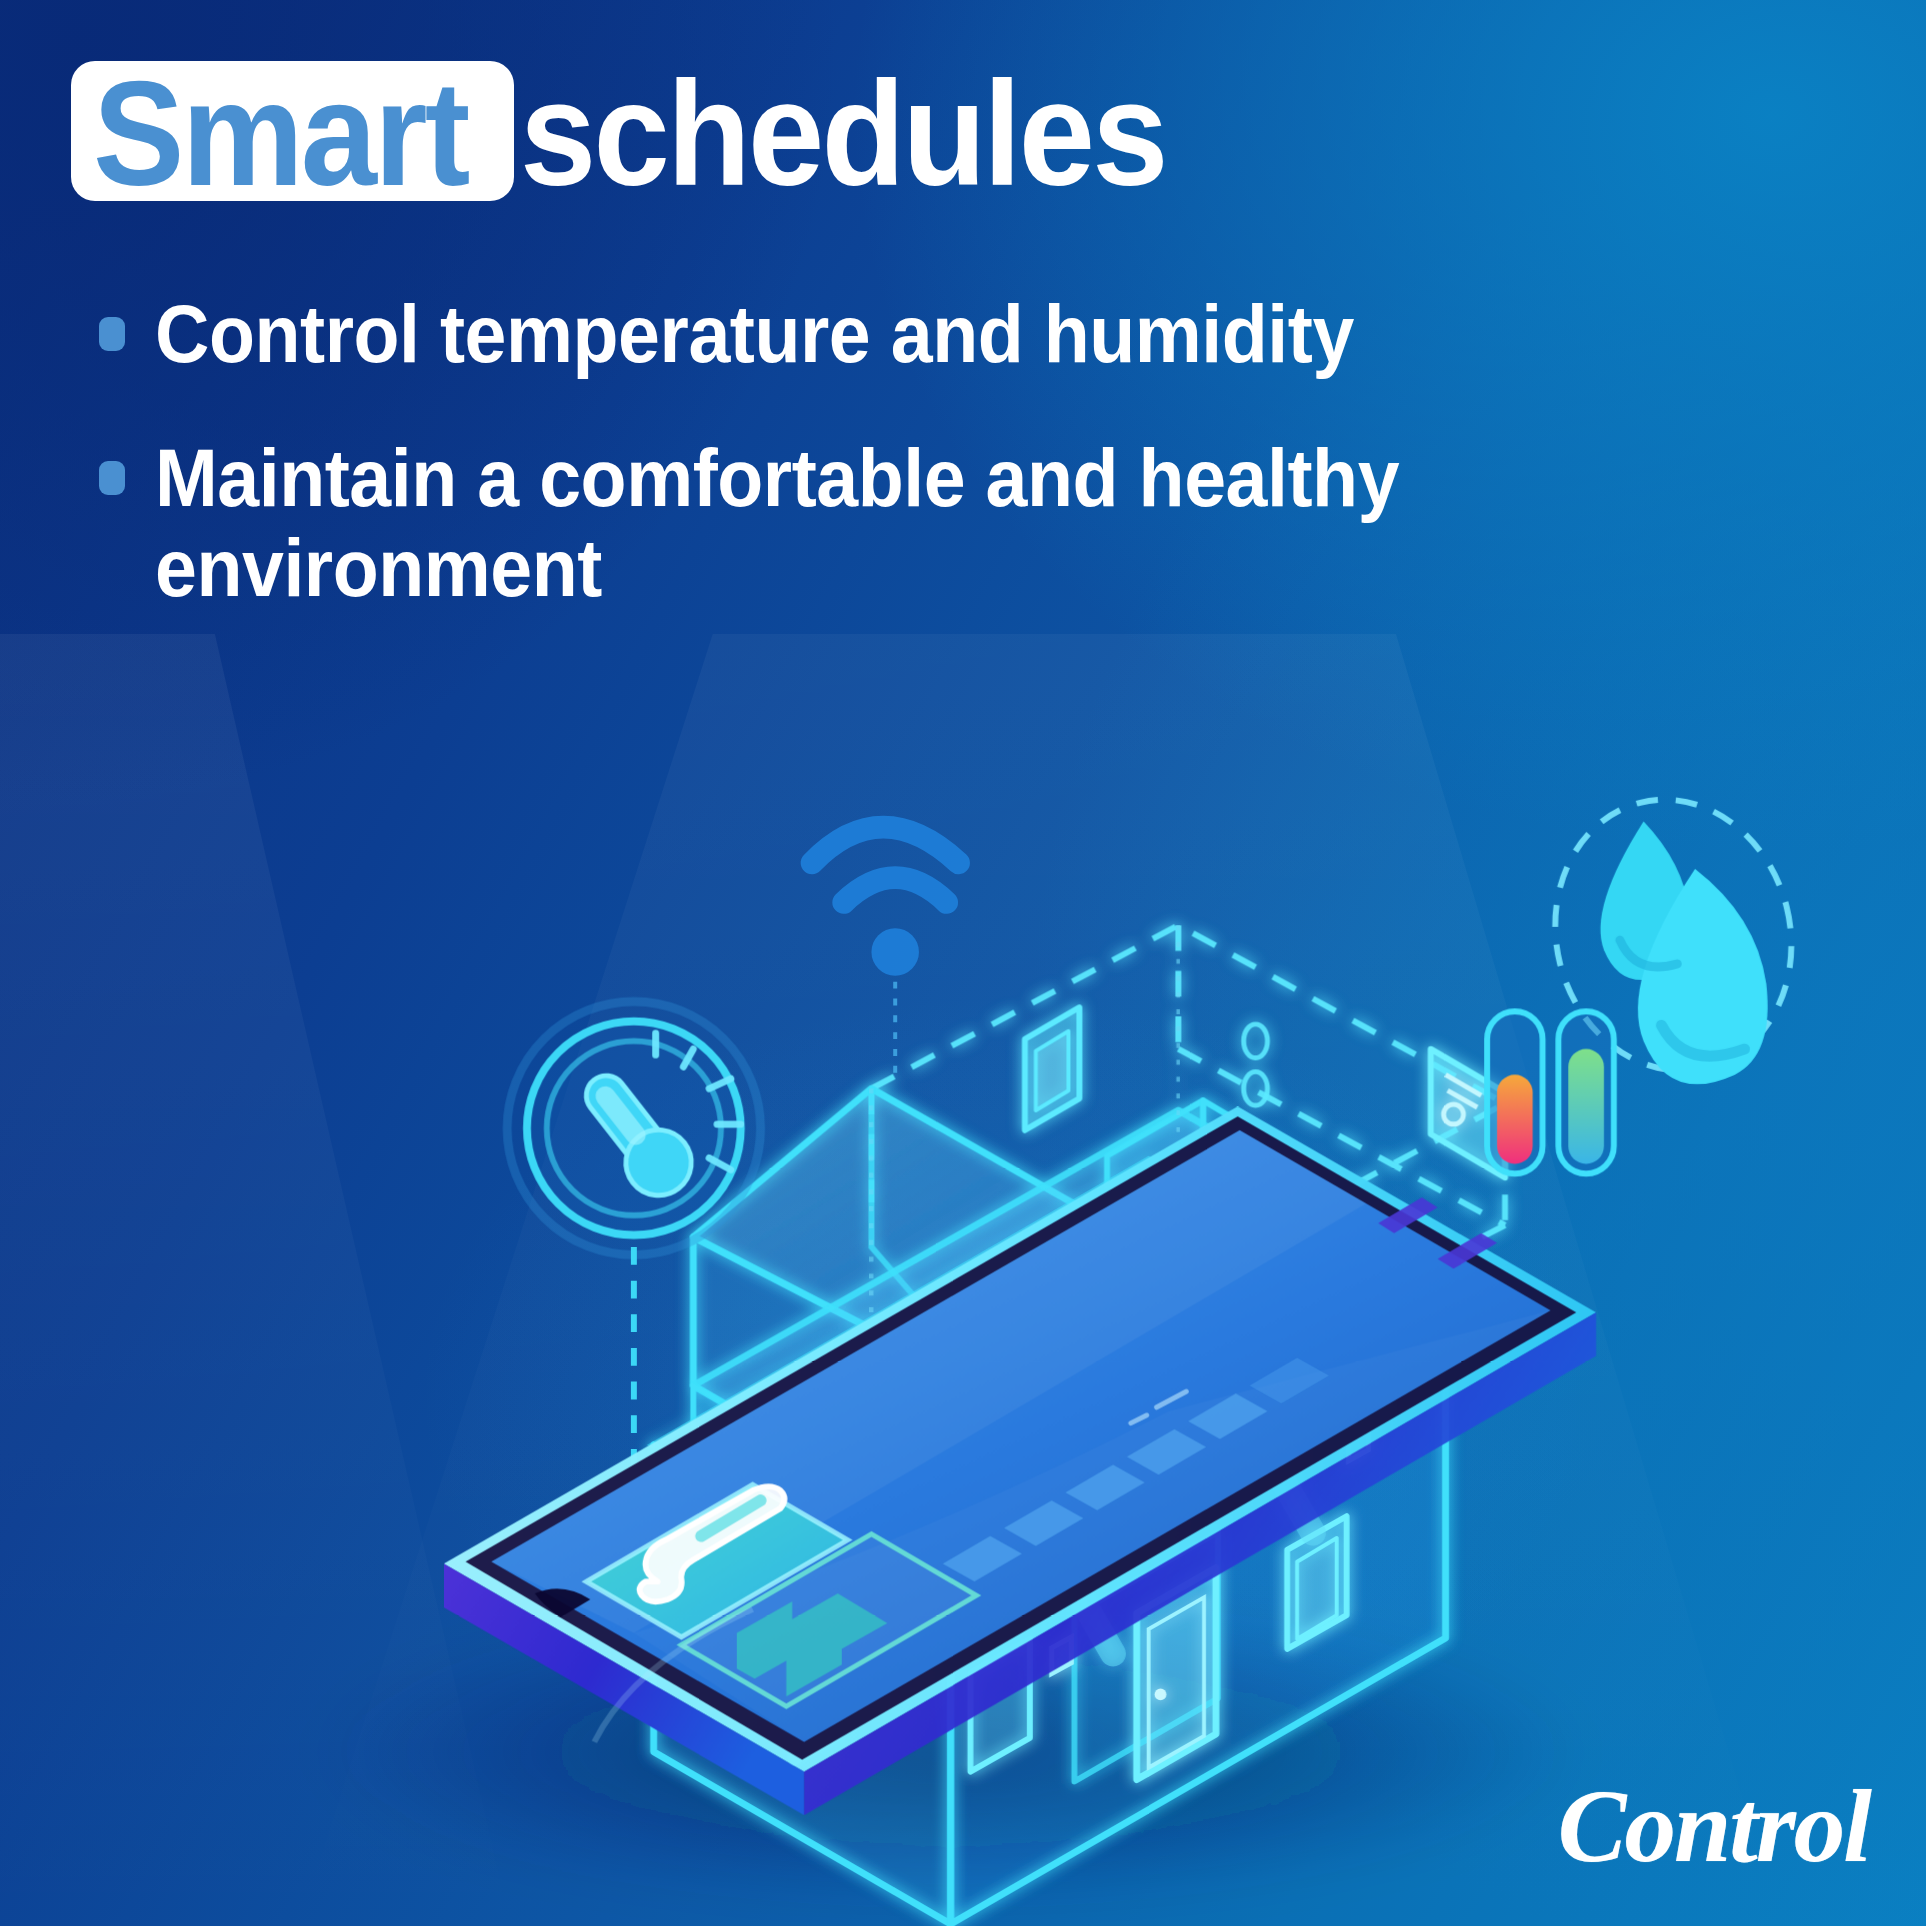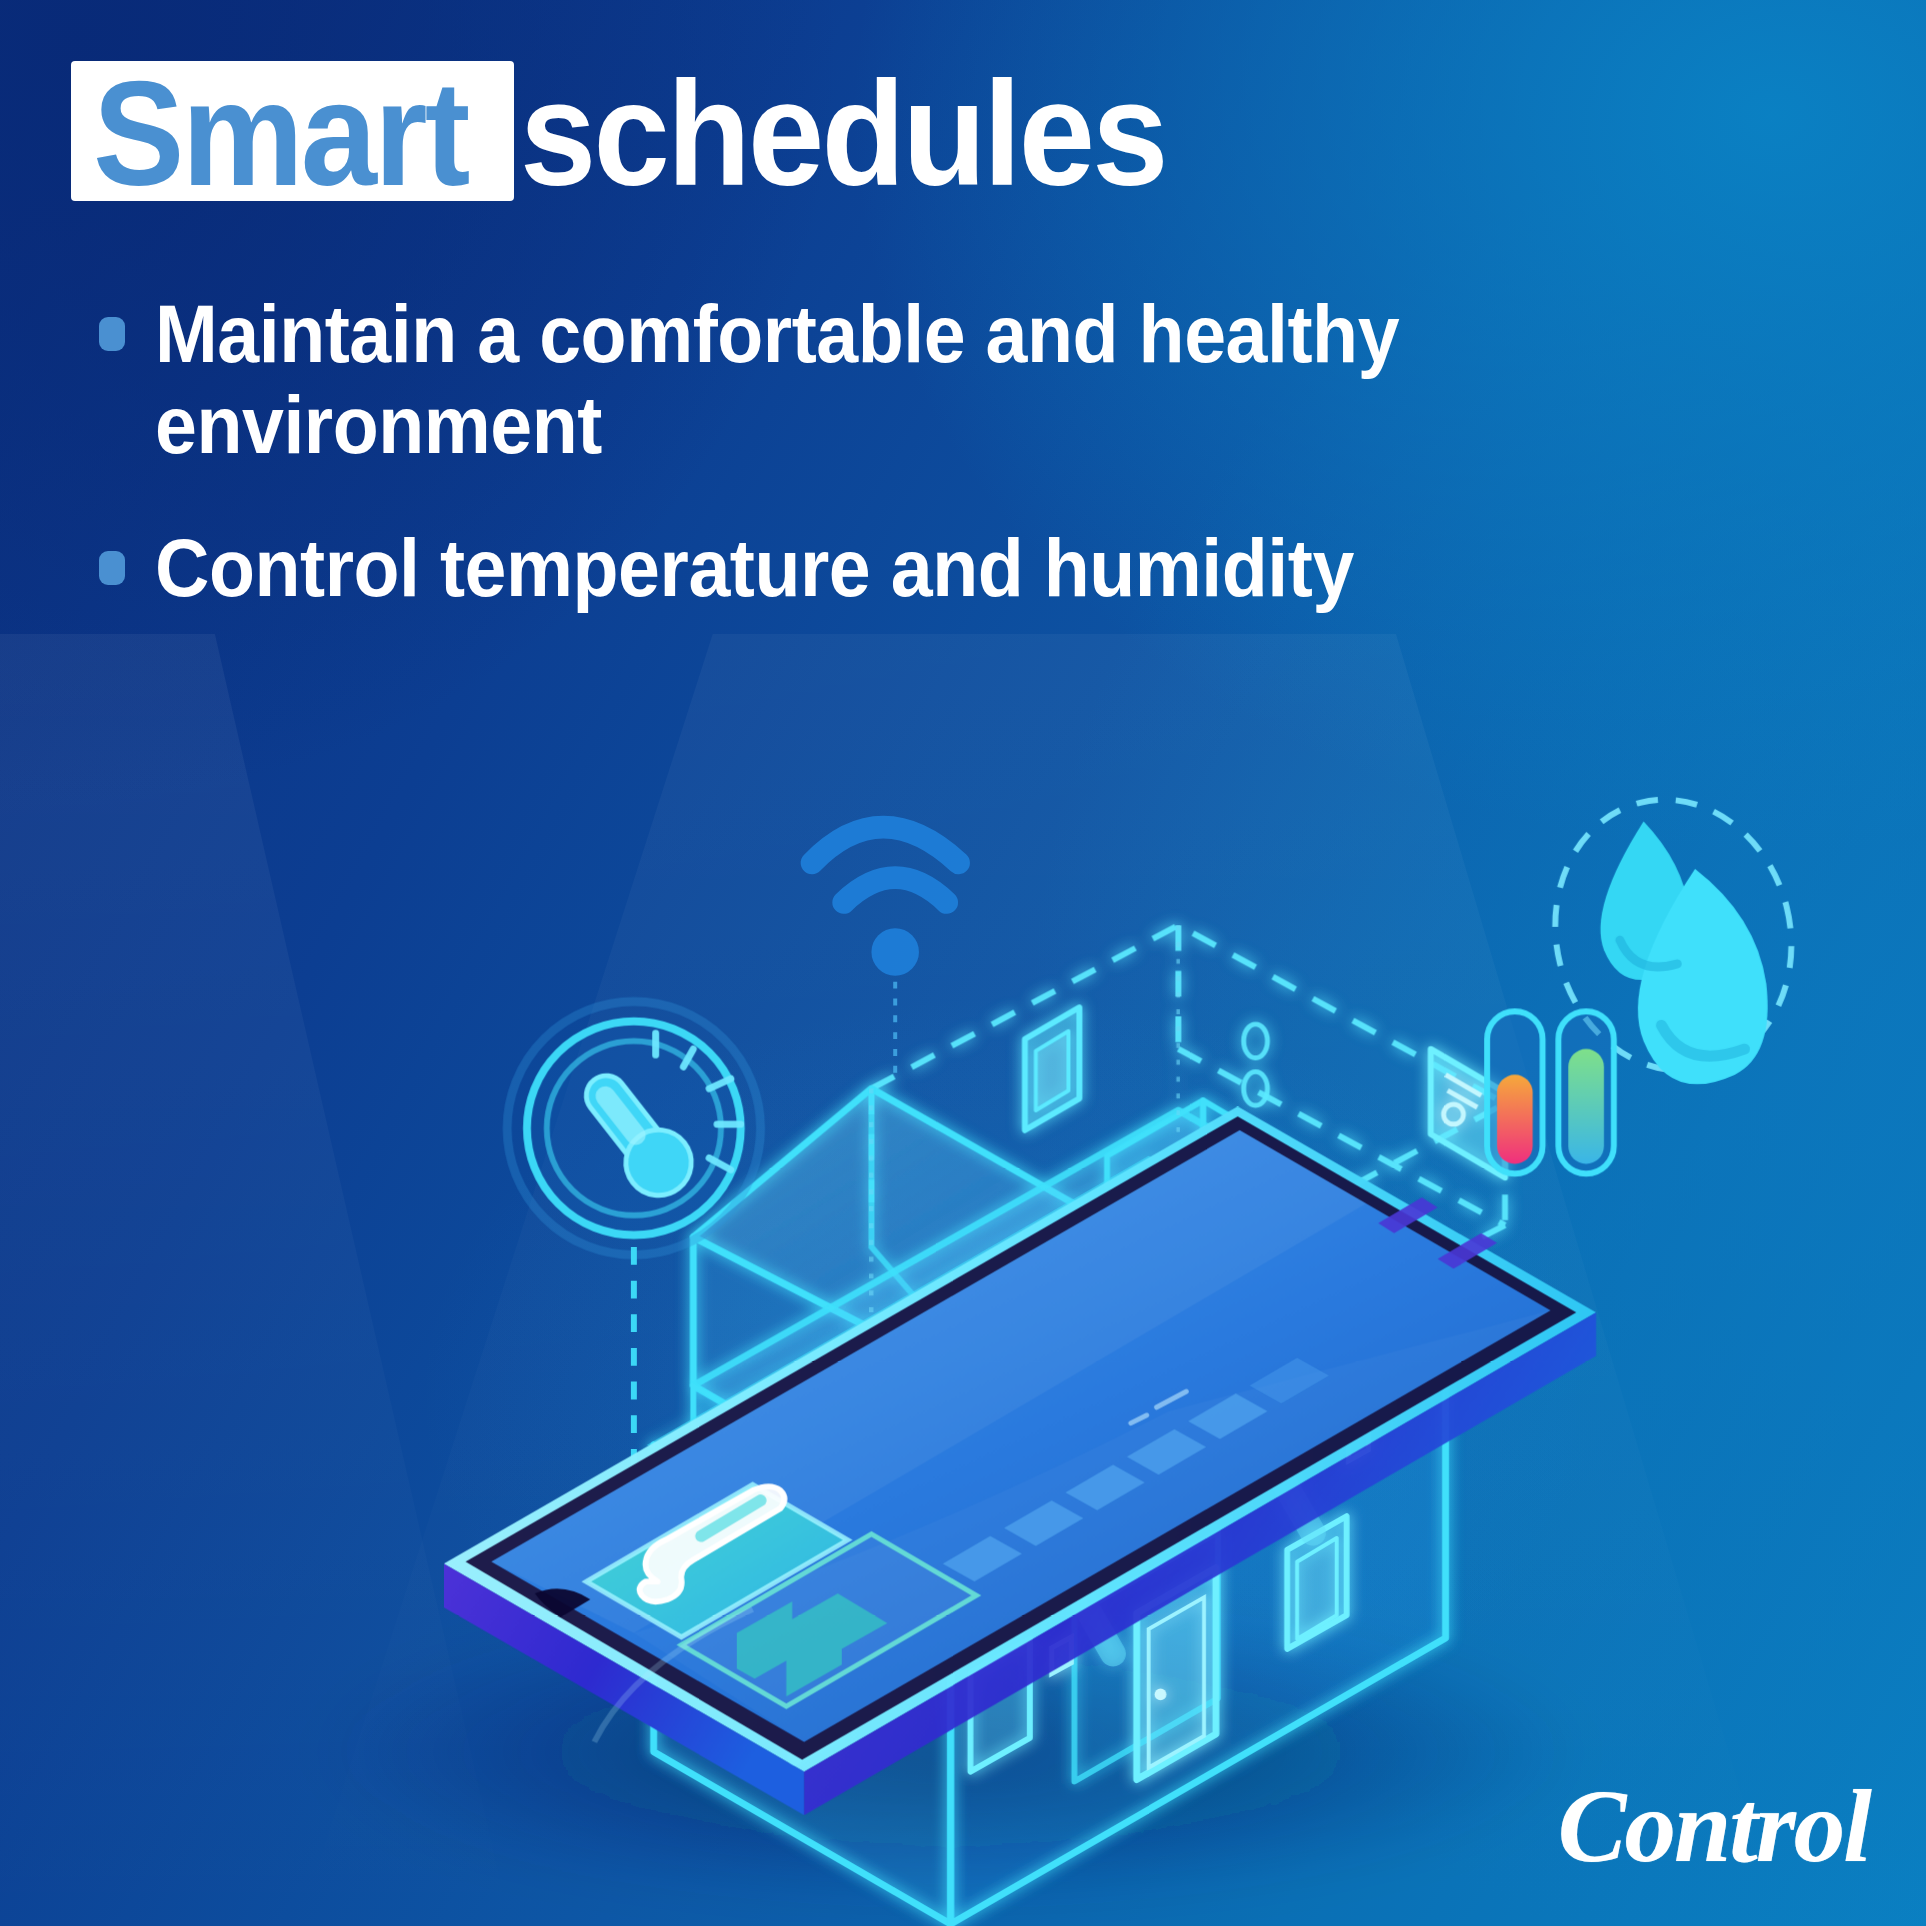--- a/index.html
+++ b/index.html
@@ -24,21 +24,21 @@
   }
   .beam-a{left:-40px;top:634px;width:554px;height:1307px;
     clip-path:polygon(4% 0%, 46% 0%, 100% 100%, 0% 100%);}
   .beam-b{left:297px;top:634px;width:1485px;height:1297px;
     background:linear-gradient(to bottom, rgba(255,255,255,0.045), rgba(255,255,255,0));
     clip-path:polygon(28% 0%, 74% 0%, 100% 100%, 0% 100%);}
 
   
   .headline{position:absolute;left:71px;top:61px;display:flex;align-items:flex-start;}
   .badge{
-    background:#ffffff;border-radius:4px;
+    background:#ffffff;border-radius:24px;
     padding:12px 14px 6px 22px;line-height:0.82;
   }
   .badge .word{
     font-family:"Liberation Sans", sans-serif;
     font-weight:bold;font-size:149px;letter-spacing:-3px;
     color:#4a90d1;display:inline-block;transform:scaleX(0.92);transform-origin:left top;
   }
   .headline .rest{
     font-family:"Liberation Sans", sans-serif;
     font-weight:bold;font-size:149px;letter-spacing:-3px;color:#ffffff;
@@ -90,25 +90,25 @@
   <div class="headline">
     <div class="badge">
       <span class="word">Smart</span>
     </div>
     <span class="rest">schedules</span>
   </div>
 
   <div class="bullets">
     <div class="bullet-row">
       <div class="bullet-dot"></div>
-      <div class="bullet-text">Maintain a comfortable and healthy environment</div>
+      <div class="bullet-text">Control temperature and humidity</div>
     </div>
     <div class="bullet-row">
       <div class="bullet-dot"></div>
-      <div class="bullet-text">Control temperature and humidity</div>
+      <div class="bullet-text">Maintain a comfortable and healthy environment</div>
     </div>
   </div>
 
   <div class="stage">
     <div class="scene-glow"></div>
 
     <svg class="art" viewBox="0 0 1946 1186" xmlns="http://www.w3.org/2000/svg">
       <defs>
         <linearGradient id="gPhoneBody" x1="0" y1="0" x2="1" y2="1">
           <stop offset="0%" stop-color="#2f7fe0"></stop>

